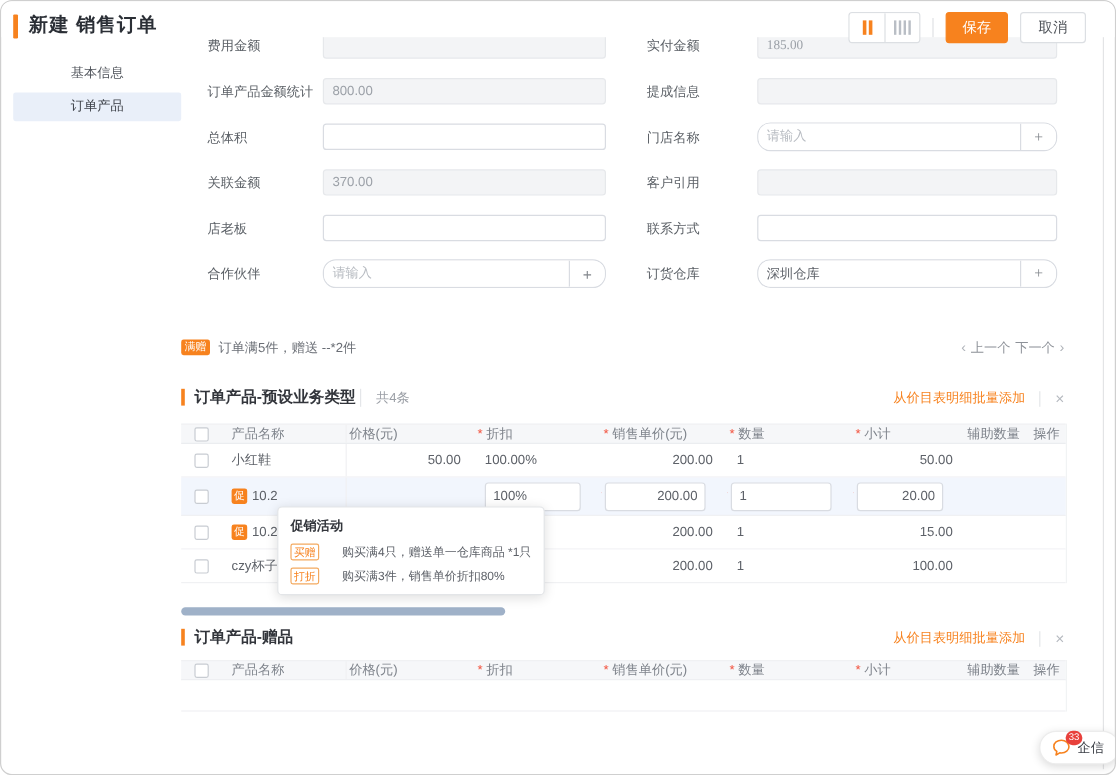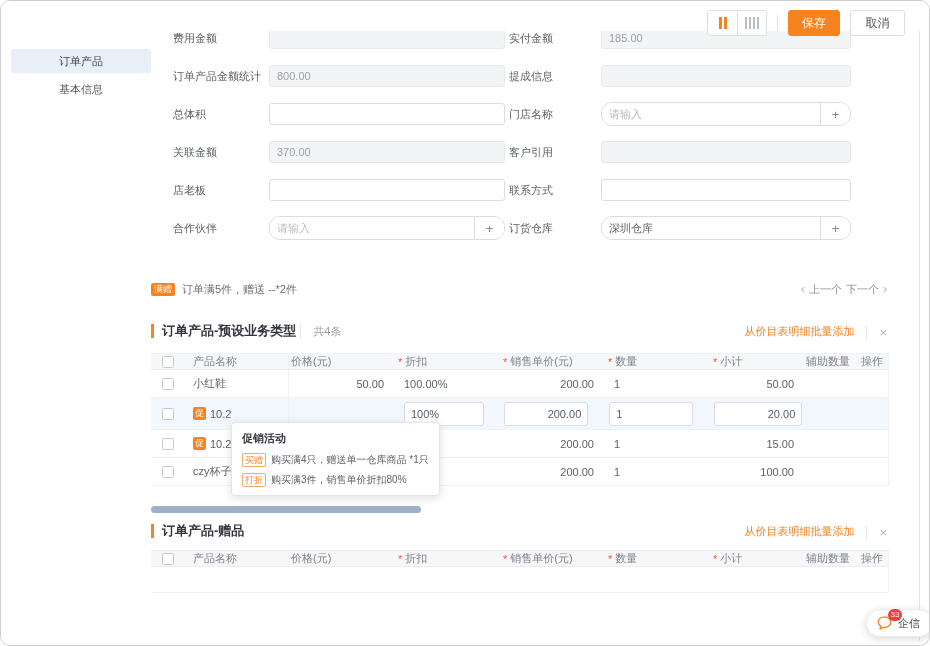--- a/index.html
+++ b/index.html
@@ -33,21 +33,21 @@
 
   
   .sidebar{position:absolute;left:10px;top:48px;width:140px;z-index:2;}
   .side-item{height:24px;line-height:24px;text-align:center;font-size:11px;color:#51555c;margin-bottom:4px;cursor:pointer;border-radius:2px;}
   .side-item.active{background:#e9eff9;color:#3a3e45;}
 
   
   .form-area{position:absolute;top:0;left:0;right:0;z-index:1;}
   .frow{position:absolute;height:22px;display:flex;align-items:center;}
   .fcol-left{left:172px;width:332px;justify-content:center;}
-  .fcol-right{left:508px;width:342px;}
+  .fcol-right{left:538px;width:342px;font-family:Liberation Serif, serif;}
   .flabel{font-size:11px;color:#5b6066;flex:0 0 96px;}
   .fcol-right .flabel{flex:0 0 92px;}
   .finput{flex:1;height:22px;border:1px solid #d9dce2;border-radius:3px;background:#fff;font-size:11px;color:#5d6168;padding:0 7px;outline:none;font-family:inherit;}
   .finput:disabled,.finput.disabled{background:#f3f4f6;border-color:#e6e8eb;color:#9ca1a8;}
   .finput::placeholder{color:#b8bcc2;}
   .lookup{flex:1;display:flex;border:1px solid #d9dce2;border-radius:11px;overflow:hidden;background:#fff;}
   .lookup .finput{border:none;border-radius:0;flex:1;}
   .plus-box{flex:0 0 30px;border-left:1px solid #d9dce2;display:flex;align-items:center;justify-content:center;font-size:13px;color:#84888e;cursor:pointer;background:#fff;}
 
   
@@ -91,66 +91,70 @@
   .thead .c-unit,.thead .c-sub{padding-left:2px;}
   .req{color:#f25643;margin-right:3px;font-size:11px;}
   .checkbox{width:12px;height:12px;border:1px solid #c8ccd2;border-radius:2px;background:#fff;cursor:pointer;}
   .promo-tag{width:13px;height:13px;line-height:13px;text-align:center;background:var(--accent);color:#fff;font-size:9px;border-radius:2px;margin:0 4px 0 8px;flex:0 0 13px;}
   .name-text{overflow:hidden;text-overflow:clip;}
   .c-name .name-only{margin-left:8px;}
   .cell-input{height:24px;border:1px solid #d9dce2;border-radius:3px;background:#fff;font-size:11px;color:#5d6168;padding:0 6px;outline:none;font-family:inherit;}
   .in-disc{width:80px;margin-left:6px;}
   .in-unit{width:84px;text-align:right;}
   .in-qty{width:84px;}
-  .in-sub{width:88px;text-align:right;}
+  .in-sub{width:72px;text-align:right;}
 
   
   .hscroll{position:absolute;left:150px;top:505px;width:738px;height:7px;}
   .hscroll-thumb{width:270px;height:7px;background:#9fb1c8;border-radius:4px;cursor:pointer;}
 
   
   .tooltip{position:absolute;left:230px;top:421px;background:#fff;border:1px solid #e3e5e8;border-radius:4px;box-shadow:0 2px 10px rgba(0,0,0,.13);padding:8px 10px;z-index:40;white-space:nowrap;}
   .tt-title{font-size:11px;font-weight:bold;color:#33363c;margin-bottom:7px;}
   .tt-line{display:flex;align-items:center;font-size:10px;color:#5d6168;margin-bottom:6px;}
   .tt-line:last-child{margin-bottom:0;}
-  .tt-tag{border:1px solid #f3a95f;color:var(--accent);font-size:9px;line-height:12px;padding:0 2px;border-radius:2px;margin-right:5px;background:#fff;}
+  .tt-tag{border:1px solid #f3a95f;color:var(--accent);font-size:9px;line-height:12px;padding:0 2px;border-radius:2px;margin-right:19px;background:#fff;}
 
   
   .chat-fab{position:absolute;right:-4px;bottom:8px;height:28px;background:#fff;border:1px solid #ececec;border-radius:14px;display:flex;align-items:center;padding:0 12px 0 9px;box-shadow:0 2px 8px rgba(0,0,0,.15);cursor:pointer;z-index:20;}
   .chat-icon-wrap{position:relative;width:17px;height:16px;margin-right:5px;}
   .chat-badge{position:absolute;top:-6px;right:-9px;min-width:14px;height:12px;line-height:12px;background:var(--danger);color:#fff;font-size:8px;border-radius:7px;text-align:center;padding:0 2px;}
   .chat-label{font-size:11px;color:#3a3e45;}
 </style>
 </head>
 <body>
 
 <div class="window">
 
   <div class="clip-strip"></div>
+  <div class="title-bar">
+    <span class="title-accent"></span>
+    <span class="page-title">新建 销售订单</span>
+  </div>
   <div class="hdr-actions">
     <div class="toggle-group">
       <div class="toggle-btn active">
         <span class="tb-bar bar-wide"></span>
         <span class="tb-bar bar-wide"></span>
       </div>
       <div class="toggle-btn">
         <span class="tb-bar bar-thin"></span>
         <span class="tb-bar bar-thin"></span>
         <span class="tb-bar bar-thin"></span>
         <span class="tb-bar bar-thin"></span>
       </div>
     </div>
     <span class="hdr-divider"></span>
     <button class="btn btn-save">保存</button>
     <button class="btn btn-cancel">取消</button>
   </div>
 
   <div class="sidebar">
+    <div class="side-item">基本信息</div>
     <div class="side-item active">订单产品</div>
-    <div class="side-item">基本信息</div>
   </div>
 
   <div class="form-area">
 
     <div class="frow fcol-left" style="top:26px">
       <span class="flabel">费用金额</span>
       <input class="finput disabled" disabled="" value="" style="">
     </div>
     <div class="frow fcol-left" style="top:64px">
       <span class="flabel">订单产品金额统计</span>

